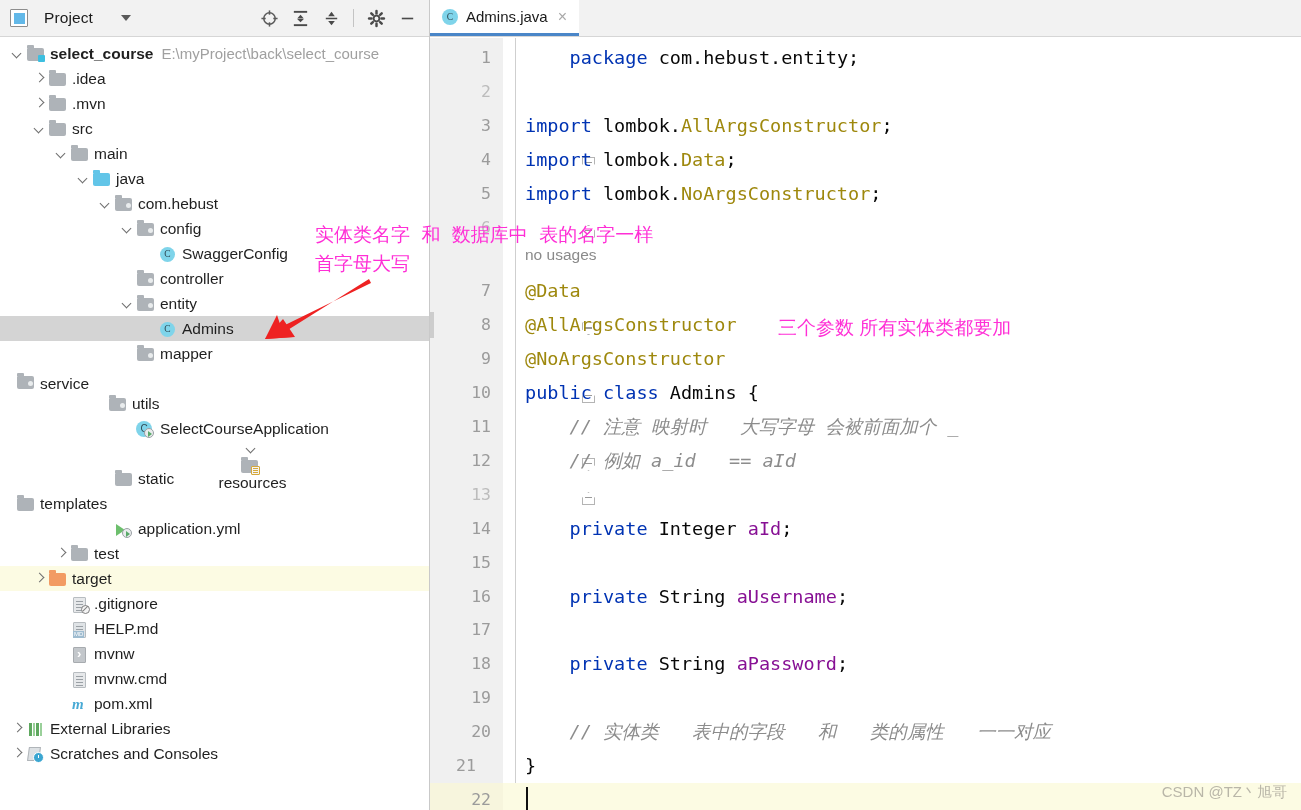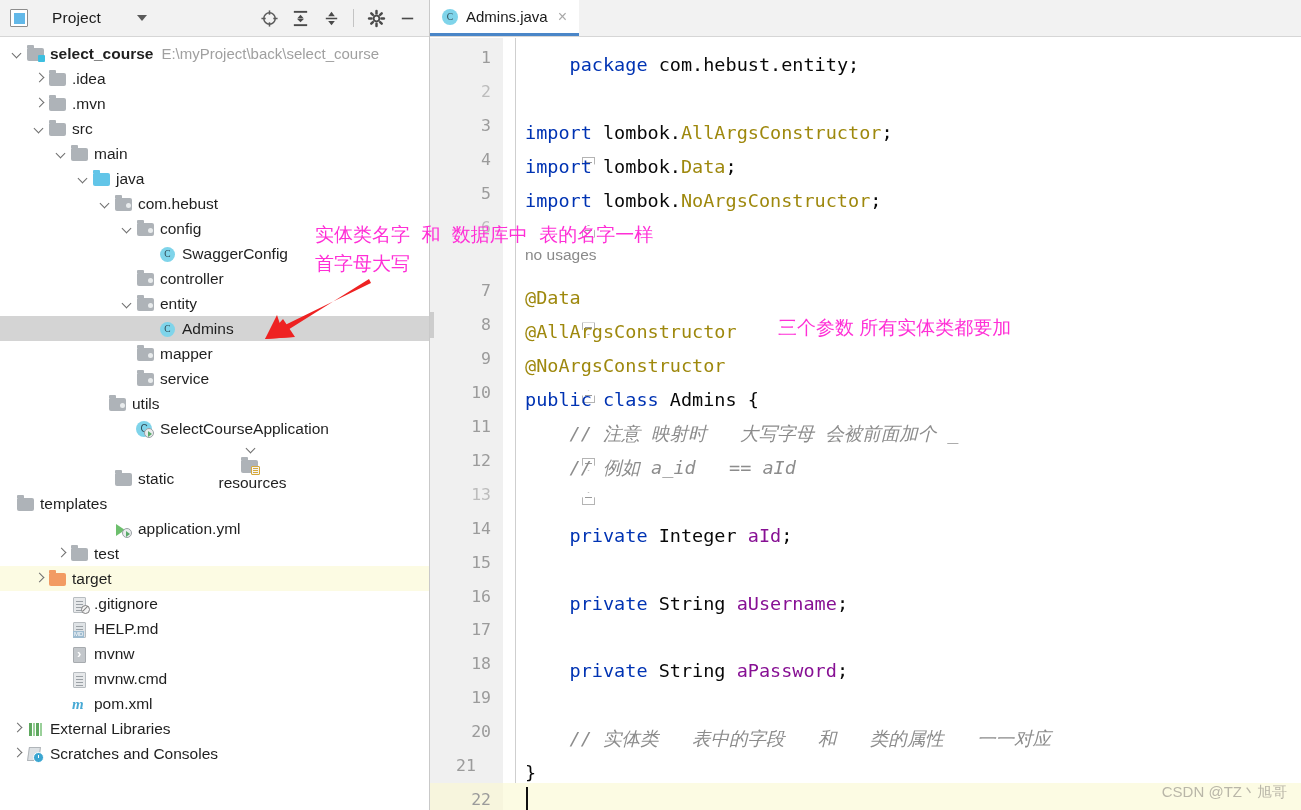--- a/index.html
+++ b/index.html
@@ -29,21 +29,21 @@
   #project-toolbar {
     height: 37px;
     background: #f2f2f2;
     border-bottom: 1px solid #d6d6d6;
     display: flex;
     align-items: center;
     padding: 0 8px 0 10px;
     position: relative;
   }
   .pt-left {
-    display: flex; align-items: center; gap: 24px;
+    display: flex; align-items: center; gap: 16px;
   }
   .panel-icon-box {
     width: 18px; height: 18px;
     border: 1.6px solid #8d8d8d;
     background: #ffffff;
     display: flex; align-items: center; justify-content: center;
     border-radius: 1px;
   }
   .panel-icon-box i {
     display: block; width: 11px; height: 11px;
@@ -357,21 +357,20 @@
   .lnum.dim { color: #bcbcbc; }
   .code-line {
     position: absolute;
     left: 95px;
     height: 34px;
     line-height: 34px;
     font-family: "DejaVu Sans Mono", monospace;
     font-size: 18.5px;
     white-space: pre;
     color: #080808;
-    margin-top: 7px;
   }
   .row-hl {
     position: absolute;
     left: 0; right: 0; height: 34px;
     background: #fcfbe3;
   }
   .gutter-hl {
     position: absolute;
     left: 0; width: 73px; height: 34px;
     background: #f7f5dd;
@@ -595,21 +594,21 @@
         </div>
         <div class="tree-row" style="padding-left: 120px;">
           <span class="twisty"></span>
           <span class="ticon">
             <span class="folder">
               <span class="badge dot"></span>
             </span>
           </span>
           <span class="tlabel">mapper</span>
         </div>
-        <div class="tree-row" style="padding-left: 120px;">
+        <div class="tree-row" style=" align-items: flex-end;">
           <span class="twisty"></span>
           <span class="ticon">
             <span class="folder">
               <span class="badge dot"></span>
             </span>
           </span>
           <span class="tlabel">service</span>
         </div>
         <div class="tree-row" style="padding-left: 92px;">
           <span class="twisty"></span>

